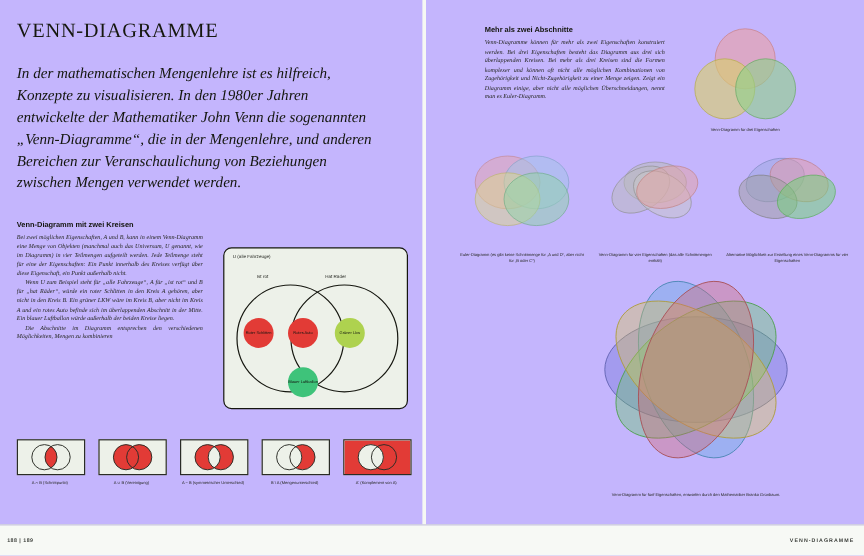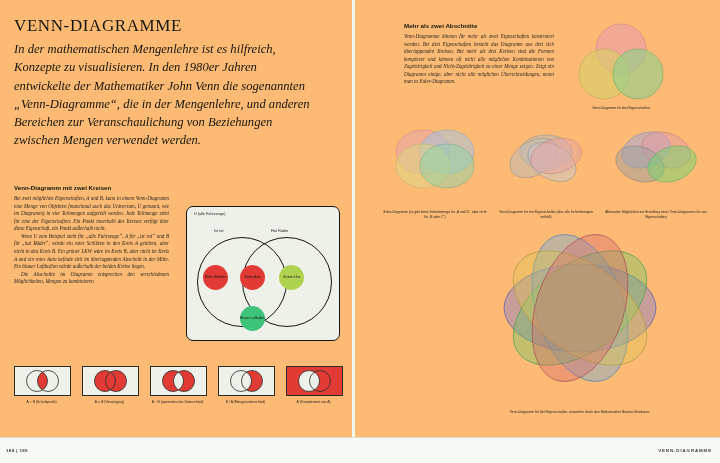--- a/index.html
+++ b/index.html
@@ -3,33 +3,33 @@
 <meta charset="utf-8">
 <style>
   html,body{margin:0;padding:0;}
   body{
     width:720px;height:463px;overflow:hidden;
     background:#eef2ea;
     font-family:"Liberation Serif",serif;
     color:#1d1f1c;
     position:relative;
   }
-  .page{position:absolute;inset:0;background:#fdba74;}
+  .page{position:absolute;inset:0;background:#c4b5fd;}
   .gutter{position:absolute;left:352px;top:0;width:3px;height:437px;background:#f6f8f3;}
   .footrule{position:absolute;left:0;top:437px;width:720px;height:1px;background:#d8ded2;}
   .footer{position:absolute;left:0;top:438px;width:720px;height:25px;background:#f7f9f5;}
   .foot-left{position:absolute;left:6px;top:448px;font-family:"Liberation Sans",sans-serif;
     font-size:4.4px;font-weight:700;letter-spacing:.4px;color:#3a3d38;}
   .foot-right{position:absolute;right:8px;top:448px;font-family:"Liberation Sans",sans-serif;
     font-size:4.4px;font-weight:700;letter-spacing:.9px;color:#3a3d38;}
 
   
   .title{position:absolute;left:14px;top:16px;font-size:17px;letter-spacing:.6px;
     font-family:"Liberation Serif",serif;color:#16180f;}
-  .lede{position:absolute;left:14px;top:40px;width:300px;font-style:italic;
+  .lede{position:absolute;left:14px;top:52px;width:300px;font-style:italic;
     font-size:12.6px;line-height:1.45;color:#14160e;}
   .subhead{position:absolute;left:14px;top:184px;width:155px;
     font-family:"Liberation Sans",sans-serif;font-size:6.2px;font-weight:700;color:#14160e;}
   .body-l{position:absolute;left:14px;top:195px;width:155px;font-style:italic;
     font-size:5.05px;line-height:1.5;text-align:justify;color:#23251f;}
   .body-l p{margin:0;}
   .body-l p+p{text-indent:7px;}
 
   
   .panel{position:absolute;left:186px;top:206px;width:152px;height:133px;

